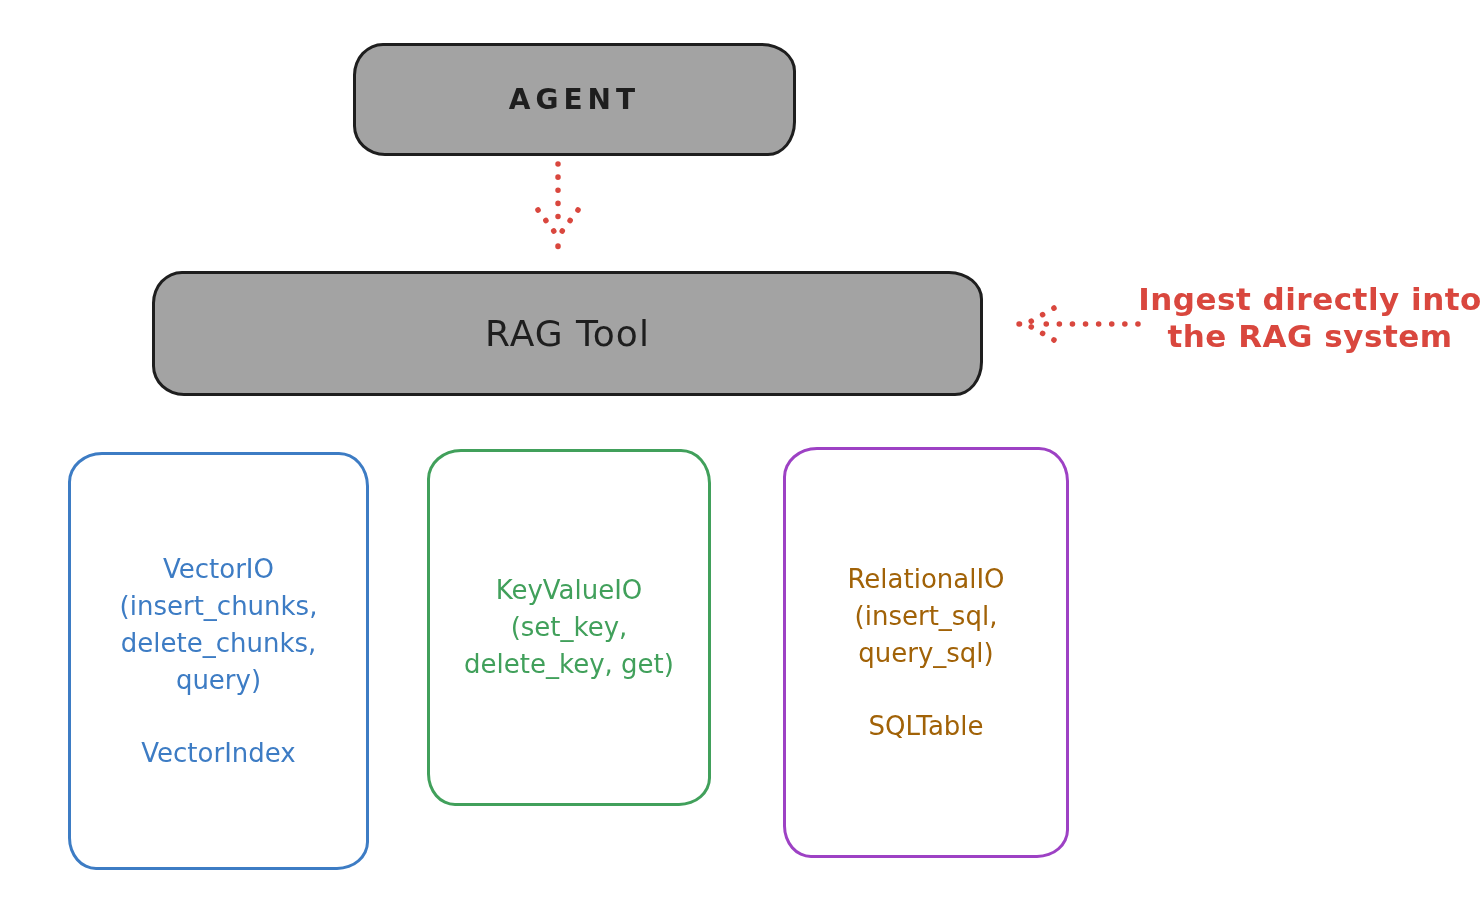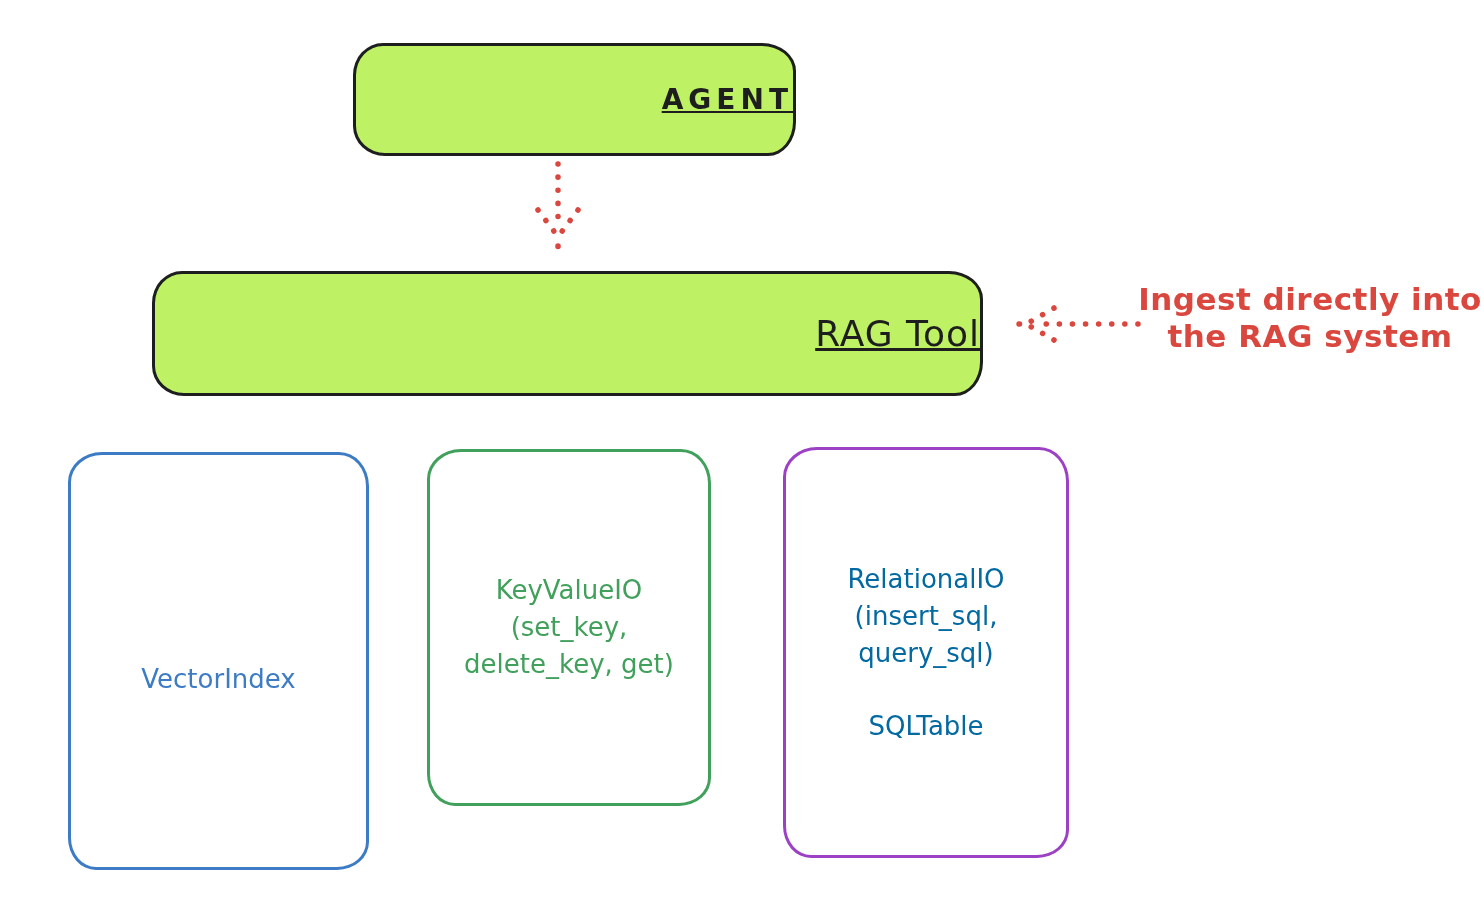--- a/index.html
+++ b/index.html
@@ -14,25 +14,24 @@
     height: 910px;
     background: #ffffff;
     overflow: hidden;
   }
   .node {
     position: absolute;
     border: 3.5px solid #1e1e1e;
     border-radius: 30px 34px 28px 32px / 32px 28px 34px 30px;
     display: flex;
     align-items: center;
-    justify-content: flex-end;
+    justify-content: center;
     color: #1e1e1e;
-    background: #bef264;
+    background: #a3a3a3;
     box-sizing: border-box;
-    text-decoration: underline;
   }
   .node-agent {
     left: 353px; top: 43px;
     width: 443px; height: 113px;
     font-size: 28px;
     font-weight: bold;
     letter-spacing: 5px;
   }
   .node-rag {
     left: 152px; top: 271px;
@@ -112,29 +111,33 @@
     <line class="dotted" x1="126" y1="25" x2="24" y2="25"></line>
     <line class="dotted" x1="42" y1="9" x2="16" y2="24"></line>
     <line class="dotted" x1="42" y1="41" x2="16" y2="26"></line>
     <line x1="7" y1="25" x2="7.5" y2="25"></line>
   </svg>
 
   <div class="annotation">Ingest directly into
 the RAG system</div>
 
   <div class="storage-box box-vector" style="border-color: rgb(61, 124, 196); color: rgb(61, 124, 196);">
+    <div class="box-title">VectorIO
+(insert_chunks,
+delete_chunks,
+query)</div>
     <div class="box-subtitle">VectorIndex</div>
   </div>
 
   <div class="storage-box box-keyvalue" style="border-color: rgb(65, 160, 91); color: rgb(65, 160, 91);">
     <div class="box-title">KeyValueIO
 (set_key,
 delete_key, get)</div>
   </div>
 
-  <div class="storage-box box-relational" style="border-color: rgb(157, 65, 196); color: #0369a1;">
+  <div class="storage-box box-relational" style="border-color: rgb(157, 65, 196); color: #a16207;">
     <div class="box-title">RelationalIO
 (insert_sql,
 query_sql)</div>
     <div class="box-subtitle">SQLTable</div>
   </div>
 
 </div>
 
 </body></html>

